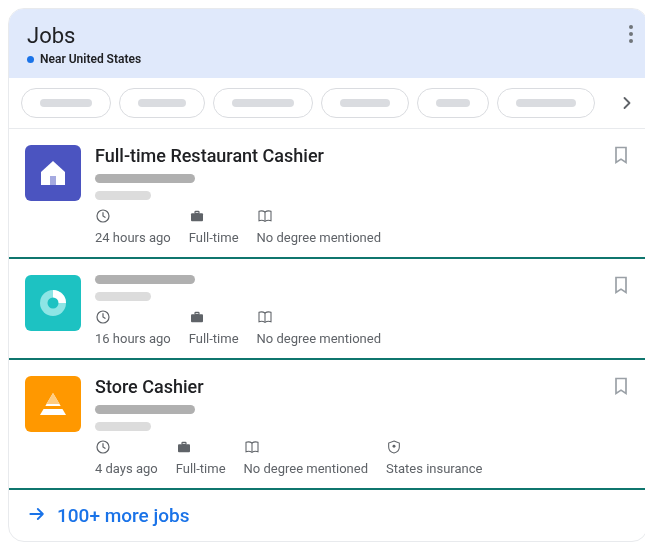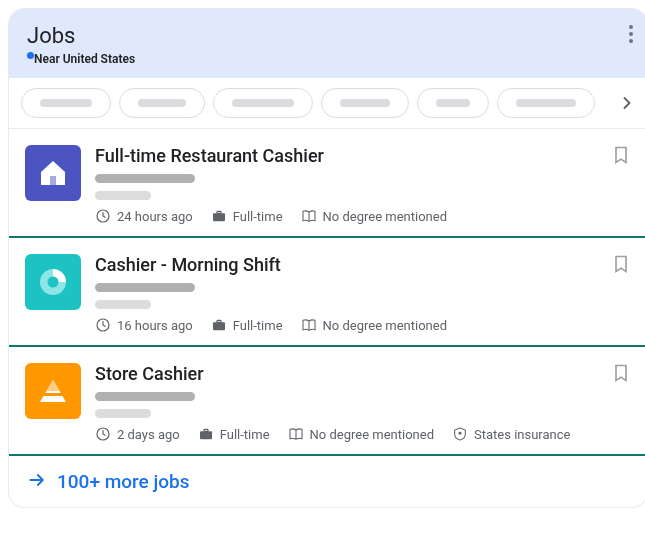--- a/index.html
+++ b/index.html
@@ -24,21 +24,22 @@
     position: relative;
   }
   .header-title {
     font-size: 22px;
     font-weight: 400;
     color: #202124;
     margin-bottom: 4px;
   }
   .header-sub {
     display: flex;
-    align-items: flex-start;
+    align-items: center;
+    gap: 6px;
     font-size: 12px;
     font-weight: 600;
     color: #202124;
   }
   .blue-dot {
     width: 7px; height: 7px; border-radius: 50%; background: #1a73e8;
   }
   .menu-dots {
     position: absolute;
     right: 14px;
@@ -118,22 +119,23 @@
     display: flex;
     flex-wrap: wrap;
     gap: 18px;
     align-items: center;
     font-size: 13px;
     color: #5f6368;
     margin-top: 8px;
   }
   .meta-item {
     display: flex;
-    align-items: flex-end;
+    align-items: flex-start;
     gap: 6px;
+    flex-direction: column;
   }
   .bookmark {
     position: absolute;
     right: 16px;
     top: 14px;
     color: #9aa0a6;
     cursor: pointer;
   }
   .more-row {
     display: flex;
@@ -236,21 +238,20 @@
 
   <div class="job">
     <div class="job-logo" style="background:#1dc2c2">
       <svg width="34" height="34" viewBox="0 0 34 34">
         <circle cx="17" cy="17" r="13" fill="#8de5e5"></circle>
         <path d="M17 4 A13 13 0 0 1 30 17 L17 17 Z" fill="#fff"></path>
         <circle cx="17" cy="17" r="5.5" fill="#1dc2c2"></circle>
       </svg>
     </div>
     <div class="job-body">
-      <div class="job-title">Cashier - Morning Shift</div>
       <div class="skel" style="width:100px"></div>
       <div class="skel light" style="width:56px"></div>
       <div class="job-meta">
         <div class="meta-item">
           <svg width="16" height="16" viewBox="0 0 24 24">
               <circle cx="12" cy="12" r="9" stroke="#5f6368" stroke-width="1.8" fill="none"></circle>
               <path d="M12 7v5l3 2" stroke="#5f6368" stroke-width="1.8" fill="none" stroke-linecap="round"></path>
             </svg>
           <span>16 hours ago</span>
         </div>
@@ -288,21 +289,21 @@
     <div class="job-body">
       <div class="job-title">Store Cashier</div>
       <div class="skel" style="width:100px"></div>
       <div class="skel light" style="width:56px"></div>
       <div class="job-meta">
         <div class="meta-item">
           <svg width="16" height="16" viewBox="0 0 24 24">
               <circle cx="12" cy="12" r="9" stroke="#5f6368" stroke-width="1.8" fill="none"></circle>
               <path d="M12 7v5l3 2" stroke="#5f6368" stroke-width="1.8" fill="none" stroke-linecap="round"></path>
             </svg>
-          <span>2 days ago</span>
+          <span>4 days ago</span>
         </div>
         <div class="meta-item">
           <svg width="16" height="16" viewBox="0 0 24 24">
               <rect x="3" y="8" width="18" height="12" rx="1.5" fill="#5f6368"></rect>
               <rect x="9" y="5" width="6" height="3" rx="1" fill="none" stroke="#5f6368" stroke-width="1.8"></rect>
             </svg>
           <span>Full-time</span>
         </div>
         <div class="meta-item">
           <svg width="16" height="16" viewBox="0 0 24 24">

